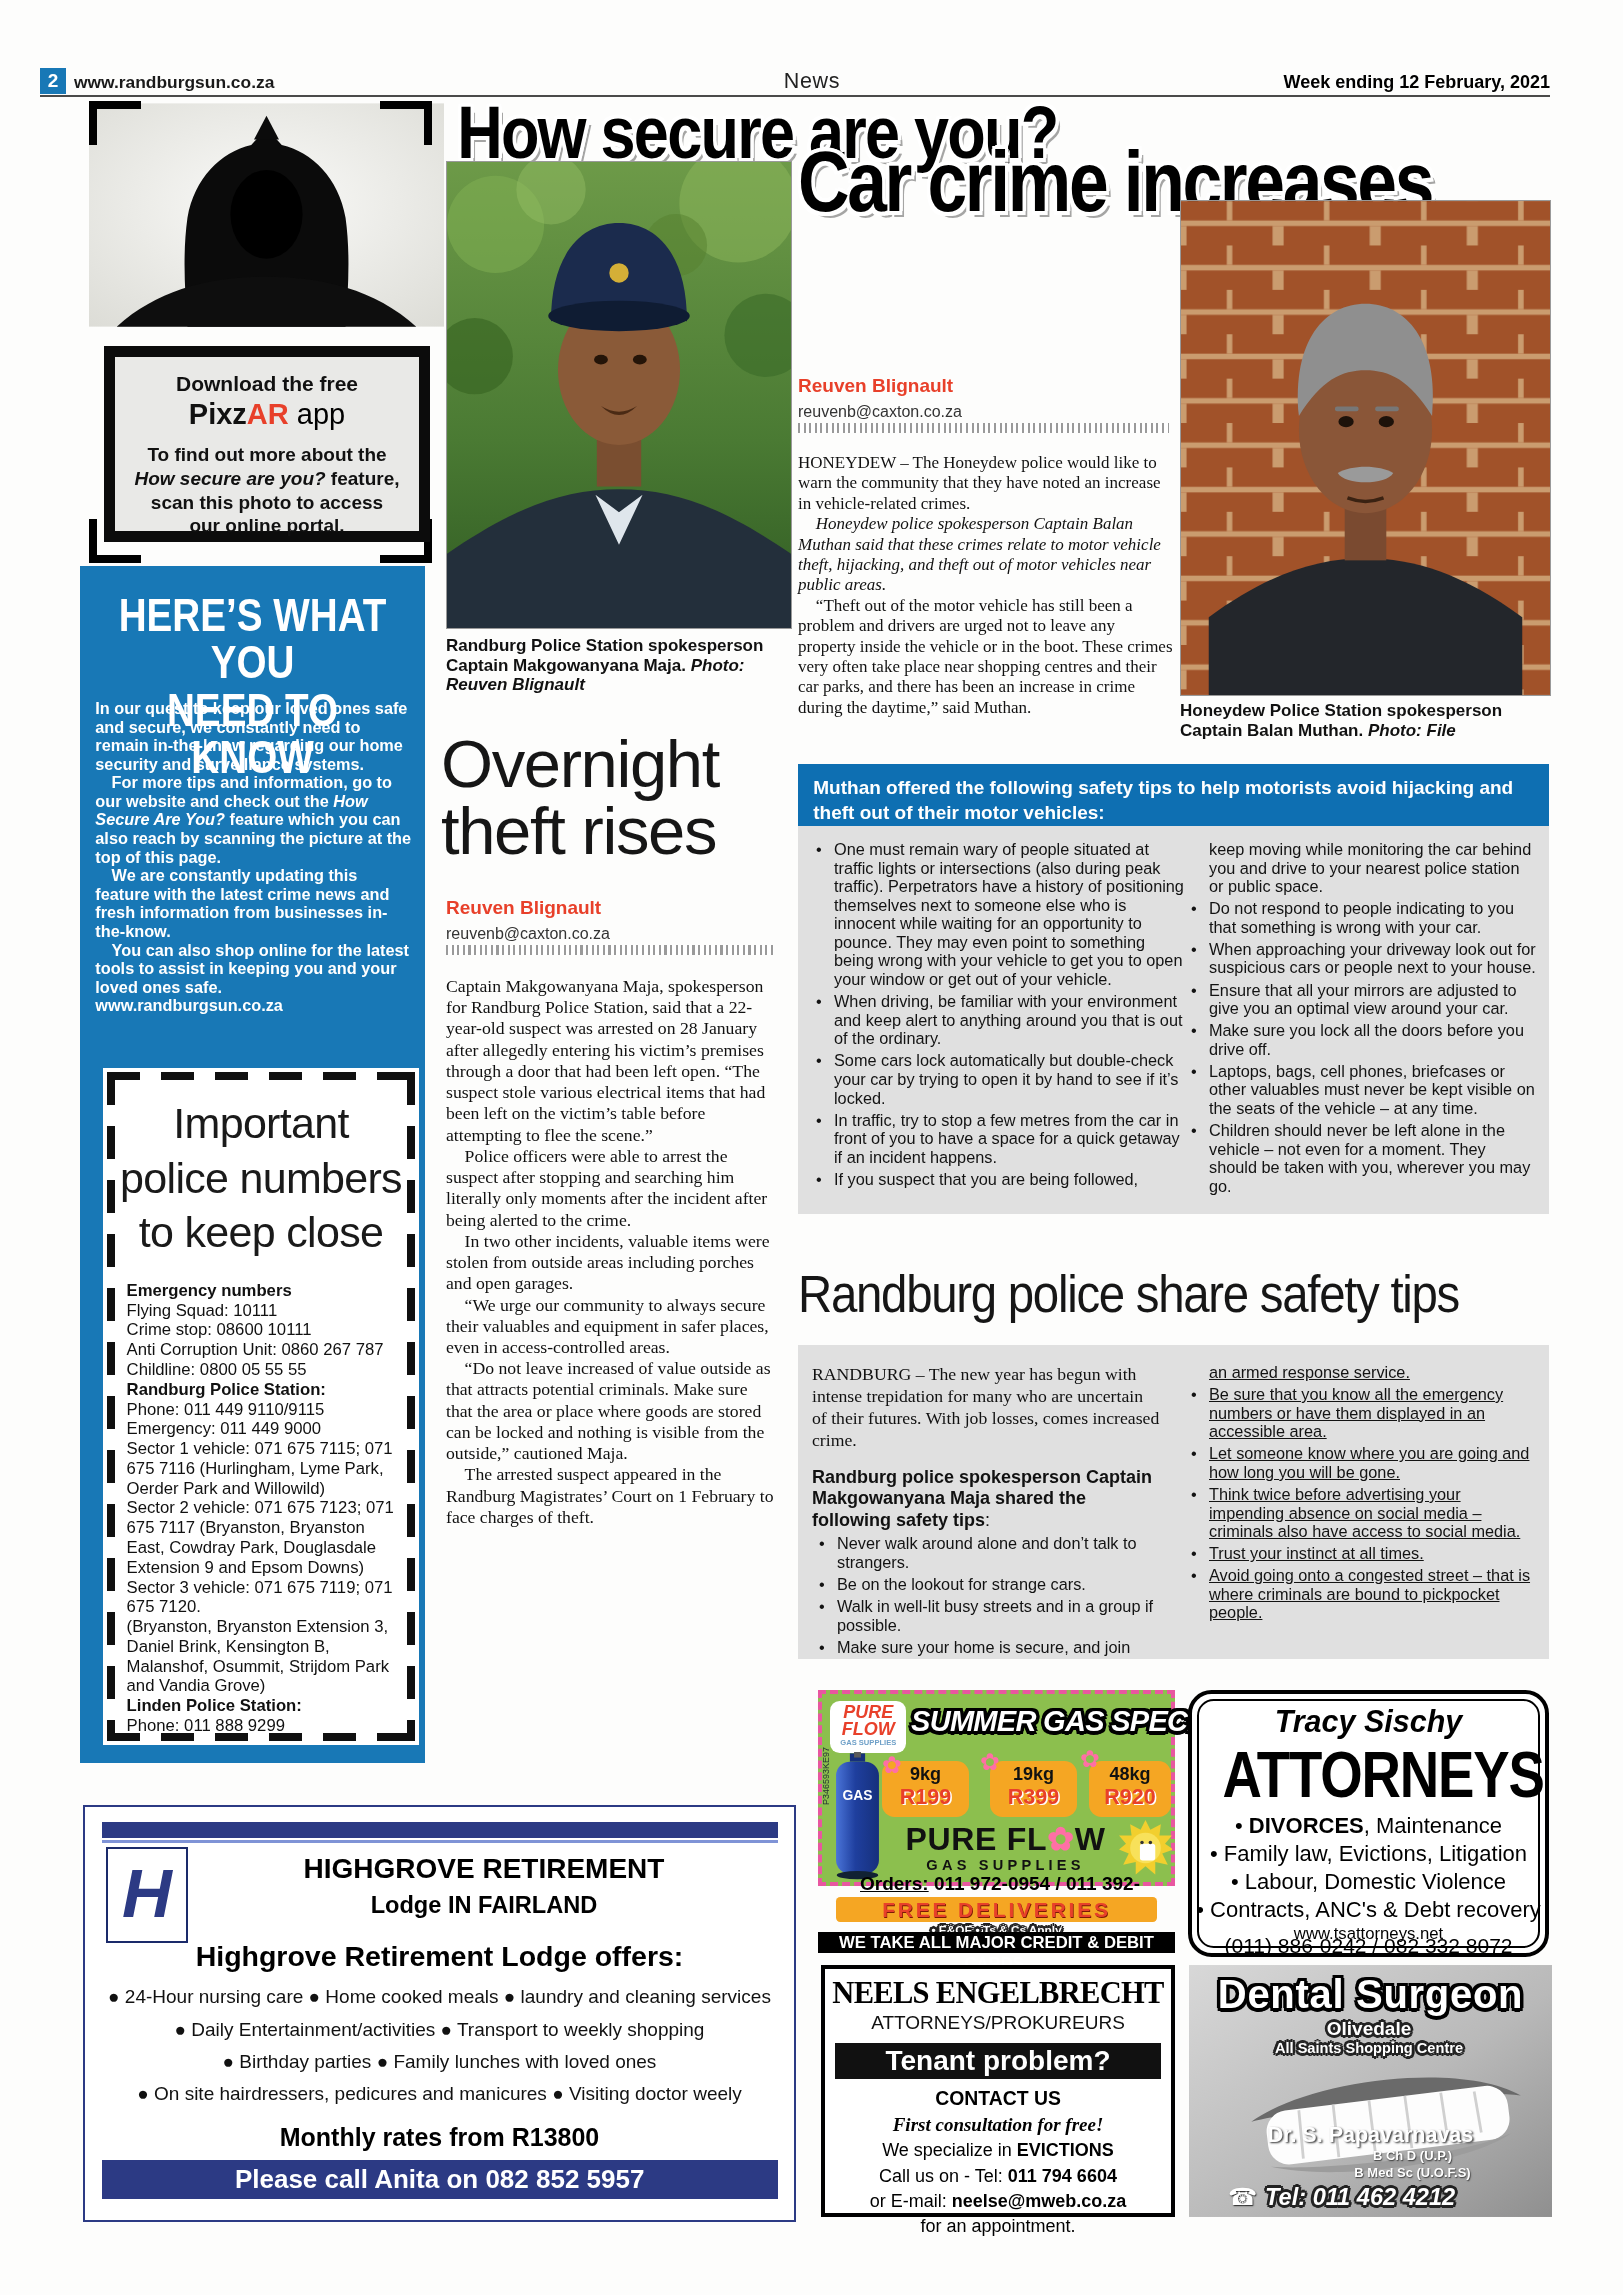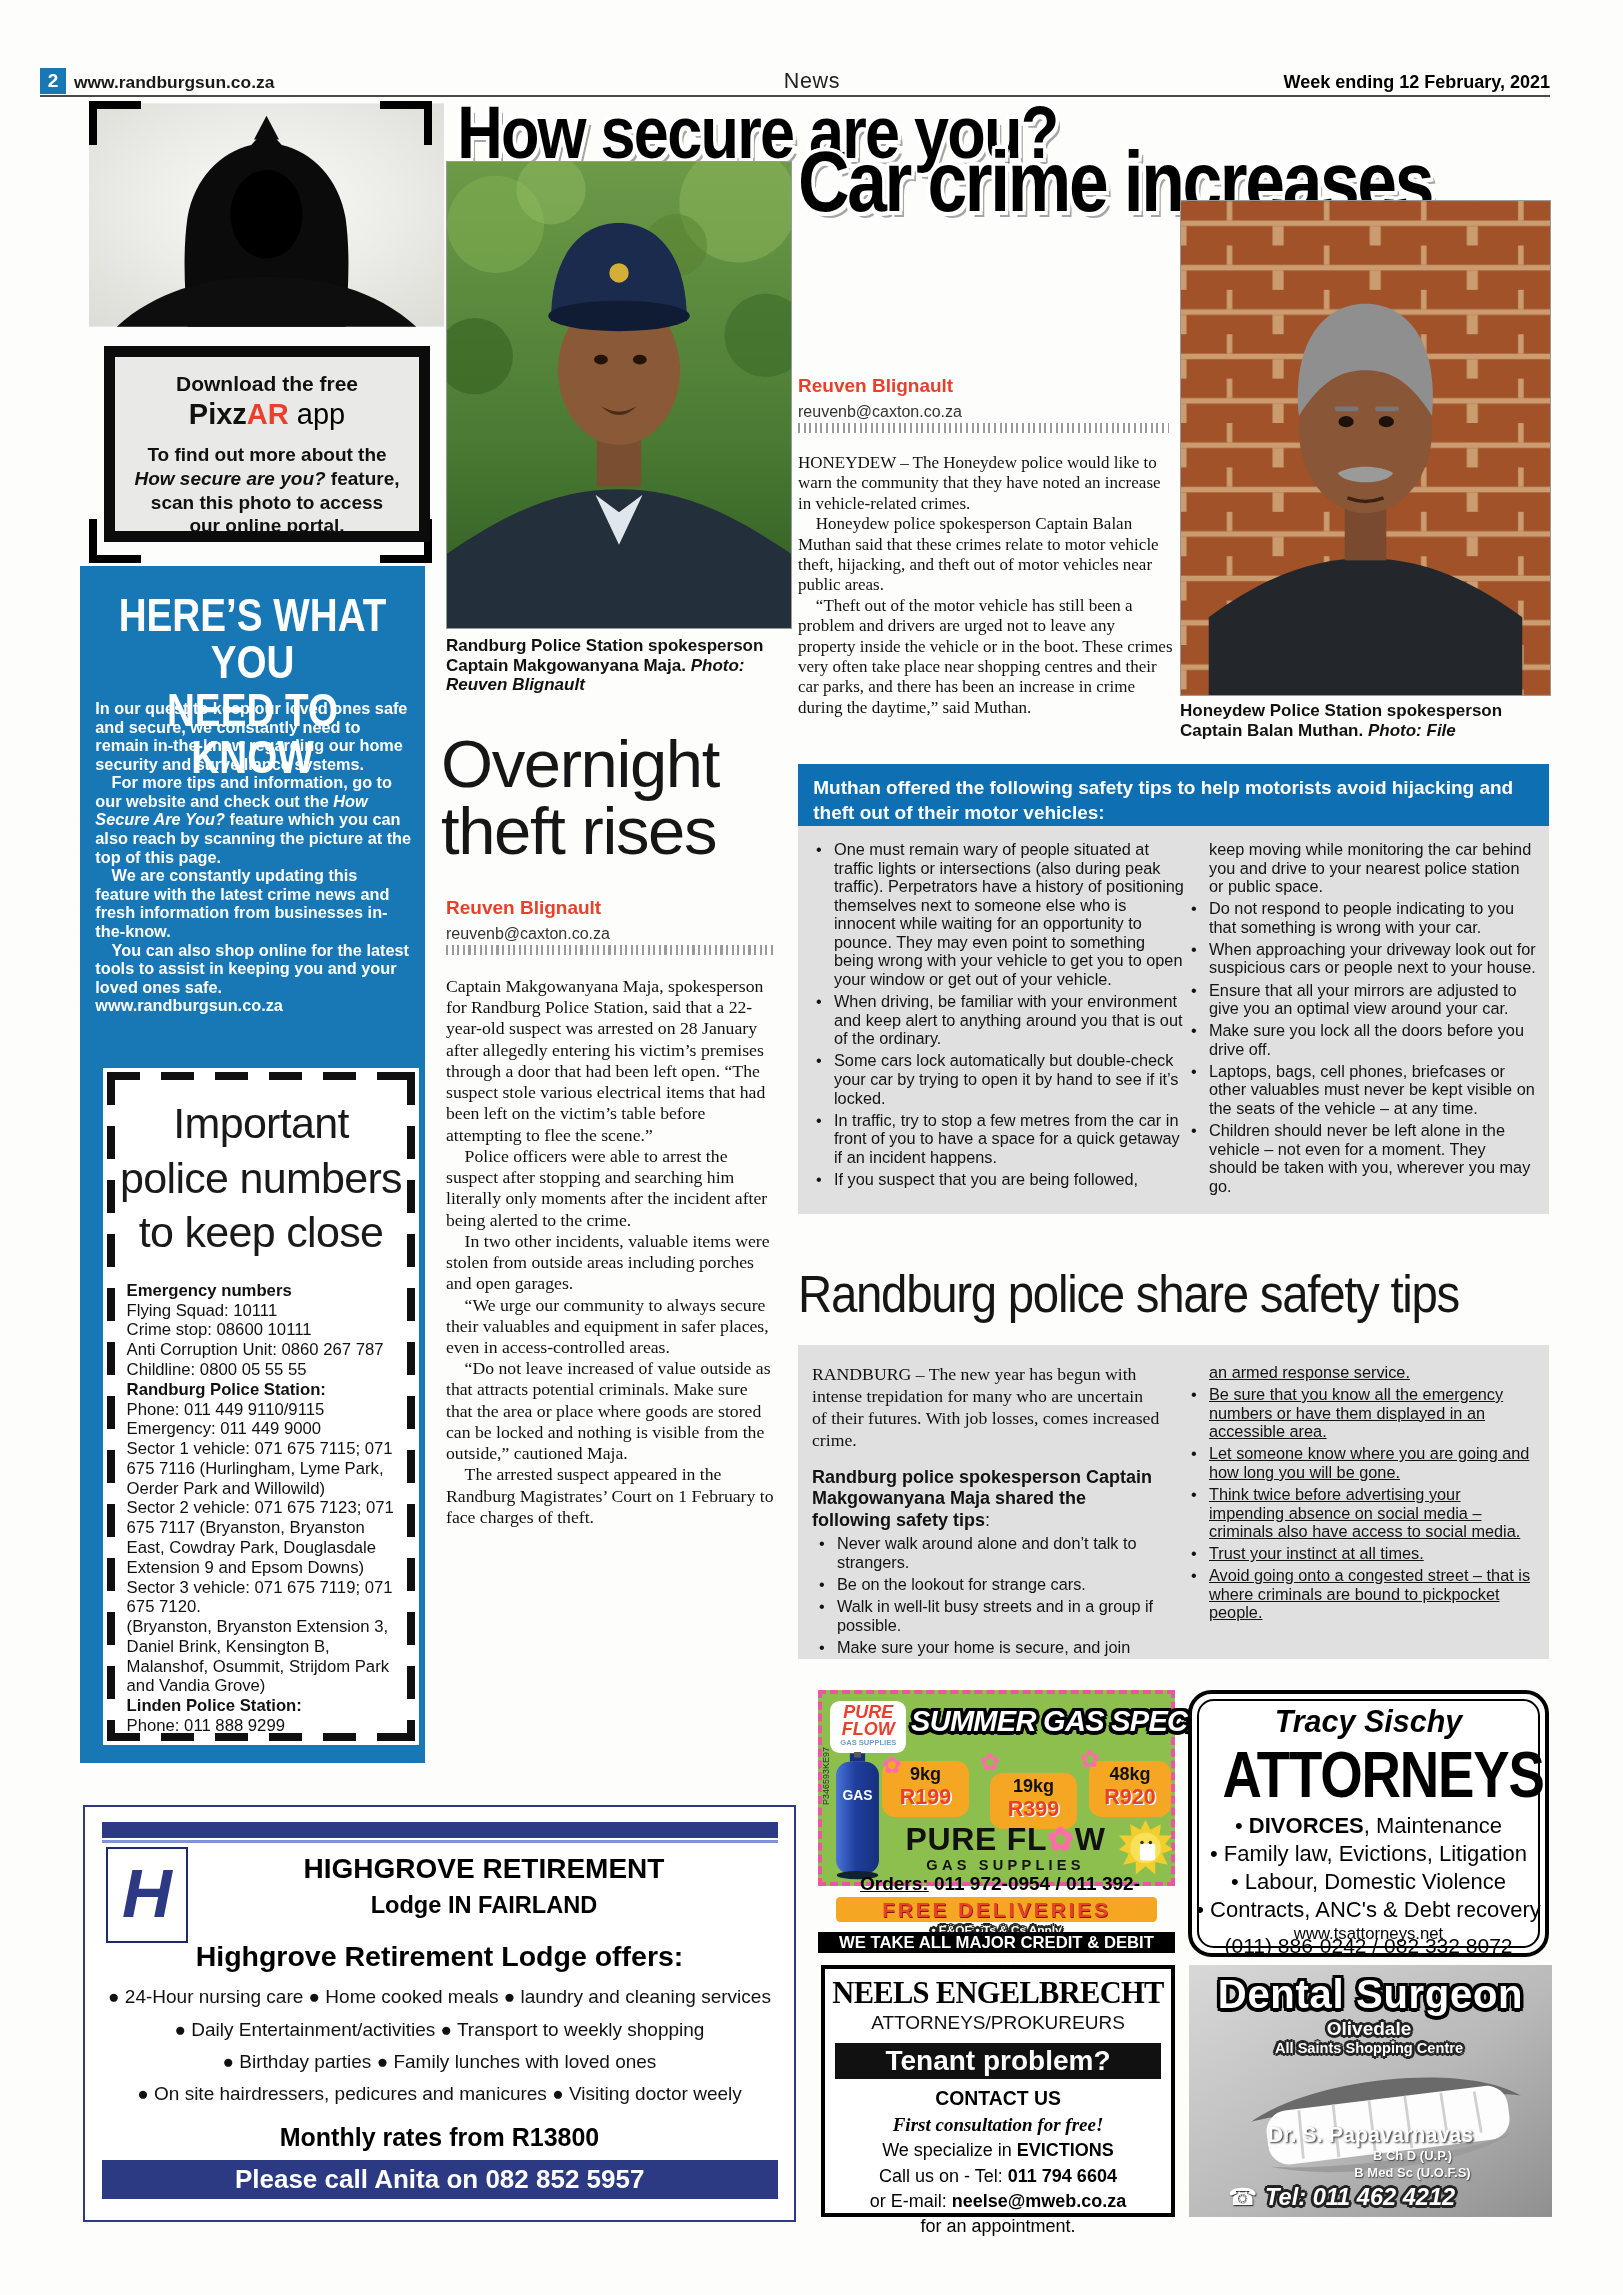--- a/index.html
+++ b/index.html
@@ -158,21 +158,21 @@
   </div>
 
   <div class="abs" style="left:798px;top:133px;width:751px;">
     <span class="mega squeezeL" style="font-size:85px;letter-spacing:-2.8px;">Car crime increases</span>
   </div>
   <div class="abs byline" style="left:798px;top:375px;">Reuven Blignault</div>
   <div class="abs bymail" style="left:798px;top:400px;">reuvenb@caxton.co.za</div>
   <div class="abs hatch" style="left:798px;top:423px;width:371px;"></div>
   <div class="abs serif body-serif" style="left:798px;top:453px;width:375px;">
     <p style="font-size:17px;">HONEYDEW – The Honeydew police would like to warn the community that they have noted an increase in vehicle-related crimes.</p>
-    <p style="font-size:17px;">Honeydew police spokesperson Captain Balan Muthan said that these crimes relate to motor vehicle theft, hijacking, and theft out of motor vehicles near public areas.</p>
+    <p style="font-size:17px;font-style:italic;">Honeydew police spokesperson Captain Balan Muthan said that these crimes relate to motor vehicle theft, hijacking, and theft out of motor vehicles near public areas.</p>
     <p style="font-size:17px;">“Theft out of the motor vehicle has still been a problem and drivers are urged not to leave any property inside the vehicle or in the boot. These crimes very often take place near shopping centres and their car parks, and there has been an increase in crime during the daytime,” said Muthan.</p>
   </div>
 
   <svg class="abs" style="left:1180px;top:200px;border:1.4px solid #999;" width="369" height="494" viewBox="0 0 532 712">
     <defs>
       <pattern id="brick" width="140" height="64" patternUnits="userSpaceOnUse">
         <rect width="140" height="64" fill="#a8562c"></rect>
         <rect y="28" width="140" height="8" fill="#d9ad7e"></rect>
         <rect x="66" y="0" width="8" height="28" fill="#d9ad7e"></rect>
         <rect x="0" y="36" width="8" height="28" fill="#d9ad7e"></rect>
@@ -283,21 +283,21 @@
       <rect x="30" y="0" width="10" height="8" fill="#5a5a5a"></rect>
       <rect x="4" y="14" width="62" height="162" rx="20" fill="url(#cyl)"></rect>
       <text x="35" y="70" font-size="20" font-weight="bold" fill="#fff" text-anchor="middle" font-family="Liberation Sans,sans-serif">GAS</text>
       <ellipse cx="35" cy="178" rx="30" ry="6" fill="#123"></ellipse>
     </svg>
 
     <div class="abs" style="left:60px;top:67px;width:87px;height:56px;background:#f5a623;border-radius:12.5px;text-align:center;">
       <div style="font-size:18px;font-weight:900;color:#111;margin-top:2.8px;">9kg</div>
       <div style="font-size:21.5px;font-weight:900;color:#e8402a;text-shadow:1.4px 1.4px 0 #fff;">R199</div>
     </div>
-    <div class="abs" style="left:168px;top:67px;width:87px;height:56px;background:#f5a623;border-radius:12.5px;text-align:center;margin-top:12px;">
+    <div class="abs" style="left:168px;top:67px;width:87px;height:56px;background:#f5a623;border-radius:12.5px;text-align:center;">
       <div style="font-size:18px;font-weight:900;color:#111;margin-top:2.8px;">19kg</div>
       <div style="font-size:21.5px;font-weight:900;color:#e8402a;text-shadow:1.4px 1.4px 0 #fff;">R399</div>
     </div>
     <div class="abs" style="left:267px;top:67px;width:82px;height:56px;background:#f5a623;border-radius:12.5px;text-align:center;">
       <div style="font-size:18px;font-weight:900;color:#111;margin-top:2.8px;">48kg</div>
       <div style="font-size:21.5px;font-weight:900;color:#e8402a;text-shadow:1.4px 1.4px 0 #fff;">R920</div>
     </div>
     <span class="abs" style="left:60px;top:57px;color:#ff6fa5;font-size:23.6px;">✿</span>
     <span class="abs" style="left:158px;top:54px;color:#ff6fa5;font-size:23.6px;">✿</span>
     <span class="abs" style="left:258px;top:51px;color:#ff6fa5;font-size:23.6px;">✿</span>

